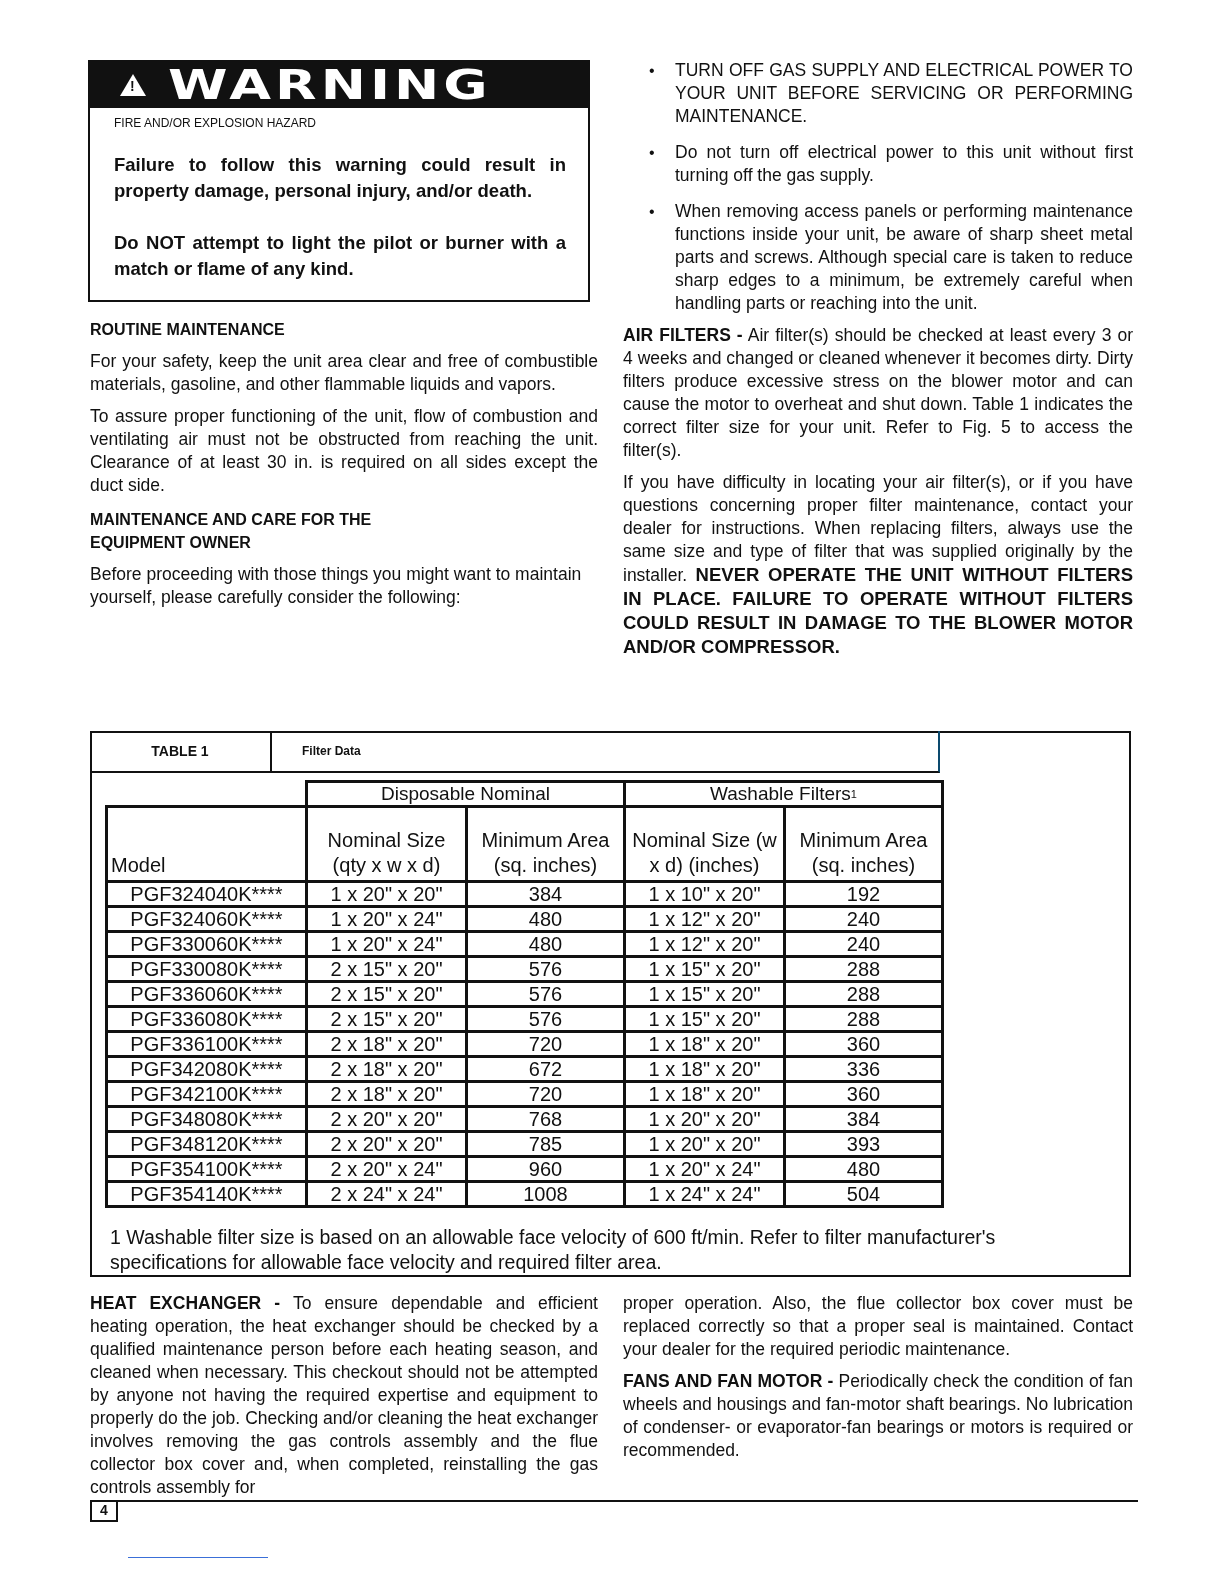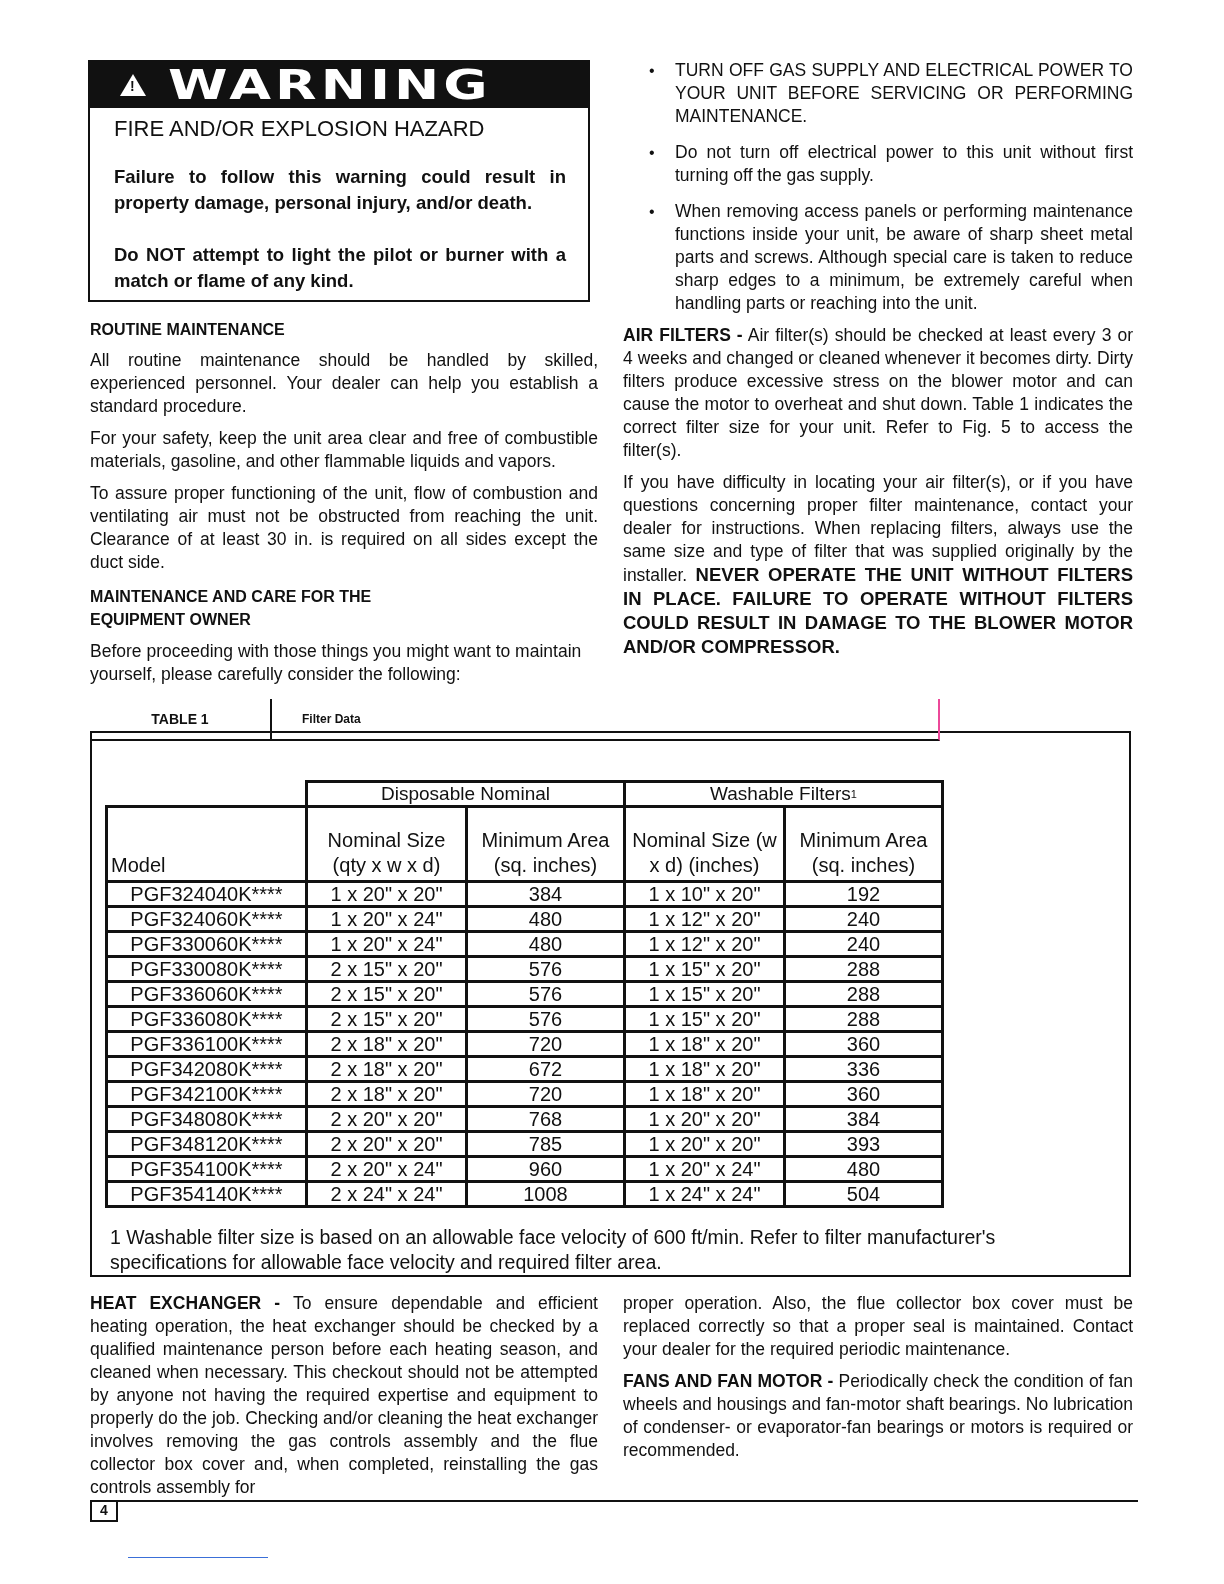--- a/index.html
+++ b/index.html
@@ -8,26 +8,26 @@
   p { margin: 0; }
   .body-text { font-size: 17.5px; line-height: 23px; text-align: justify; }
   .heading { font-size: 16px; font-weight: bold; line-height: 23px; margin: 0; }
 
   
   #warning { left: 88px; top: 60px; width: 502px; height: 242px; border: 2px solid #111; box-sizing: border-box; }
   #warning .bar { background: #111; height: 46px; display: flex; align-items: center; padding-left: 30px; }
   #warning .bar .tri { width: 0; height: 0; border-left: 13px solid transparent; border-right: 13px solid transparent; border-bottom: 22px solid #fff; position: relative; margin-right: 22px; }
   #warning .bar .tri span { position: absolute; left: -3px; top: 5px; color: #111; font-weight: bold; font-size: 14px; line-height: 14px; }
   #warning .bar .word { color: #fff; font-family: "DejaVu Sans", sans-serif; font-weight: bold; font-size: 40px; letter-spacing: 3px; transform: scaleX(1.35); transform-origin: left center; line-height: 40px; }
-  #warning .hazard { font-size: 22px; font-weight: bold; padding: 8px 0 0 24px; font-weight: normal; }
+  #warning .hazard { font-size: 12px; font-weight: bold; padding: 8px 0 0 24px; font-weight: normal; }
   #warning .msg { font-size: 18.5px; font-weight: bold; line-height: 26px; padding: 0 22px 0 24px; text-align: justify; }
 
   
   #table-frame { left: 90px; top: 731px; width: 1041px; height: 546px; border: 2px solid #111; box-sizing: border-box; }
-  #table-title { left: 90px; top: 699px; width: 850px; height: 42px; border-bottom: 2px solid #111; border-right: 2px solid #ec4899; box-sizing: border-box; display: flex; }
+  #table-title { left: 90px; top: 731px; width: 850px; height: 42px; border-bottom: 2px solid #111; border-right: 2px solid #0c4a6e; box-sizing: border-box; display: flex; }
   #table-title .label { width: 180px; border-right: 2px solid #111; display: flex; align-items: center; justify-content: center; font-size: 14px; font-weight: bold; font-family: "Liberation Sans", sans-serif; }
   #table-title .name { padding-left: 30px; display: flex; align-items: center; font-size: 12px; font-weight: bold; }
   table#filter-table { position: absolute; left: 105px; top: 780px; border-collapse: collapse; font-family: "Liberation Sans", sans-serif; font-size: 20px; }
   #filter-table td { border: 3px solid #111; padding: 0 2px; text-align: center; height: 20px; line-height: 20px; white-space: nowrap; }
   #filter-table .grp td.empty { border: none; }
   #filter-table .grp td { height: 22px; line-height: 22px; font-size: 19px; }
   #filter-table .hdr td { height: 70px; vertical-align: bottom; line-height: 25px; padding-bottom: 2px; }
   #filter-table .hdr td.model { text-align: left; padding-left: 3px; }
   #filter-table tbody.rows td { height: 22px; line-height: 22px; }
   #filter-table col.c0 { width: 200px; }
@@ -57,21 +57,20 @@
       </div>
     <div class="word">WARNING</div>
   </div>
   <p class="hazard">FIRE AND/OR EXPLOSION HAZARD</p>
   <p class="msg" style="margin-top:22px">Failure to follow this warning could result in property damage, personal injury, and/or death.</p>
   <p class="msg" style="margin-top:26px">Do NOT attempt to light the pilot or burner with a match or flame of any kind.</p>
 </div>
 
 <div class="abs" style="left:90px; top:318px; width:508px;">
   <h2 class="heading">ROUTINE MAINTENANCE</h2>
-  <p class="body-text" style="margin-top:8px">All routine maintenance should be handled by skilled, experienced personnel. Your dealer can help you establish a standard procedure.</p>
   <p class="body-text" style="margin-top:9px">For your safety, keep the unit area clear and free of combustible materials, gasoline, and other flammable liquids and vapors.</p>
   <p class="body-text" style="margin-top:9px">To assure proper functioning of the unit, flow of combustion and ventilating air must not be obstructed from reaching the unit. Clearance of at least 30 in. is required on all sides except the duct side.</p>
   <h2 class="heading" style="margin-top:11px">
     <span>MAINTENANCE AND CARE FOR THE</span><br>
     <span>EQUIPMENT OWNER</span>
   </h2>
   <p class="body-text" style="margin-top:9px; text-align:left">Before proceeding with those things you might want to maintain yourself, please carefully consider the following:</p>
 </div>
 
 <div class="abs" style="left:623px; top:59px; width:510px;">

